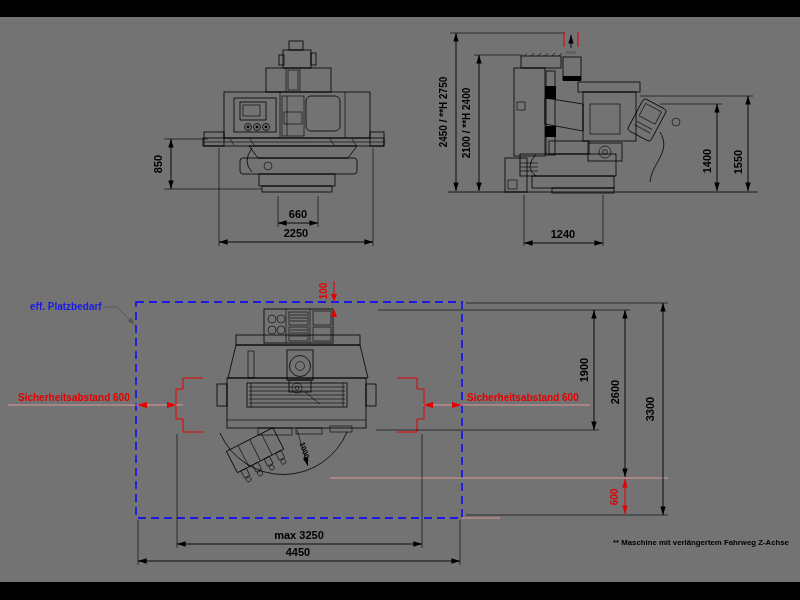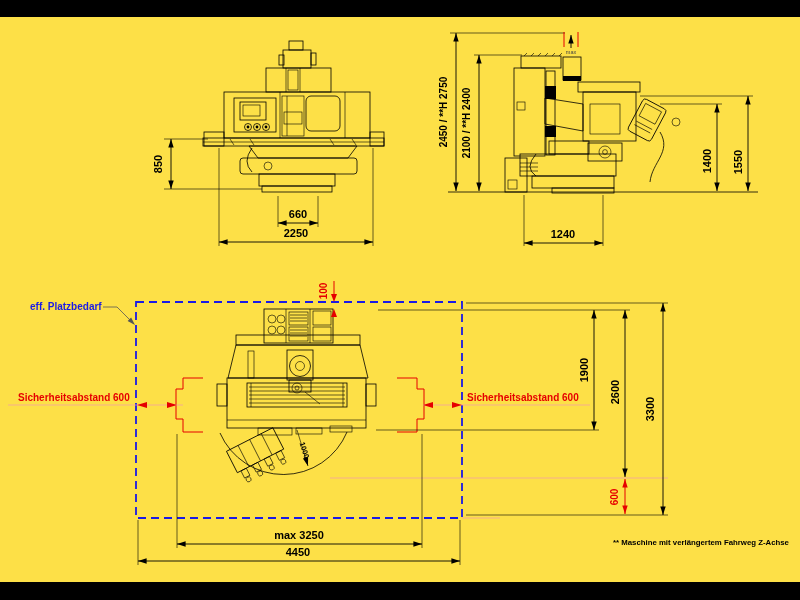--- a/index.html
+++ b/index.html
@@ -1,16 +1,16 @@
 <!DOCTYPE html>
 <html><head>
 <meta charset="utf-8">
 <style>
   html,body{margin:0;padding:0;background:#ffffff;}
-  #stage{position:relative;width:800px;height:600px;background:#fde047;overflow:hidden;
+  #stage{position:relative;width:800px;height:600px;background:#737373;overflow:hidden;
          font-family:"Liberation Sans", sans-serif;}
   svg{position:absolute;left:0;top:0;}
   .ln{stroke:#000;stroke-width:.8;fill:none;}
   .lnt{stroke:#000;stroke-width:.6;fill:none;}
   .diml{stroke:#000;stroke-width:.9;fill:none;}
   .redl{stroke:#e60000;stroke-width:1;fill:none;}
   .pinkl{stroke:#f2a2a2;stroke-width:.8;fill:none;}
   .dimtxt{font-family:"Liberation Sans",sans-serif;font-weight:bold;font-size:11px;fill:#000;}
   .dimtxt10{font-family:"Liberation Sans",sans-serif;font-weight:bold;font-size:10px;fill:#000;}
   .redtxt{font-family:"Liberation Sans",sans-serif;font-weight:bold;font-size:10px;fill:#e60000;}

